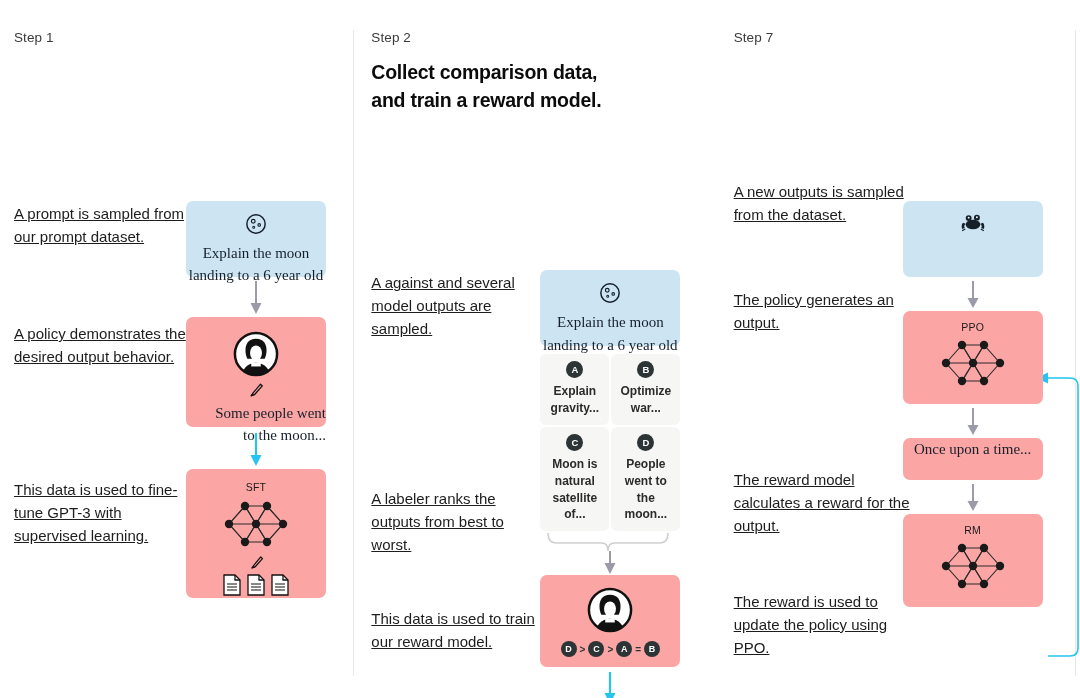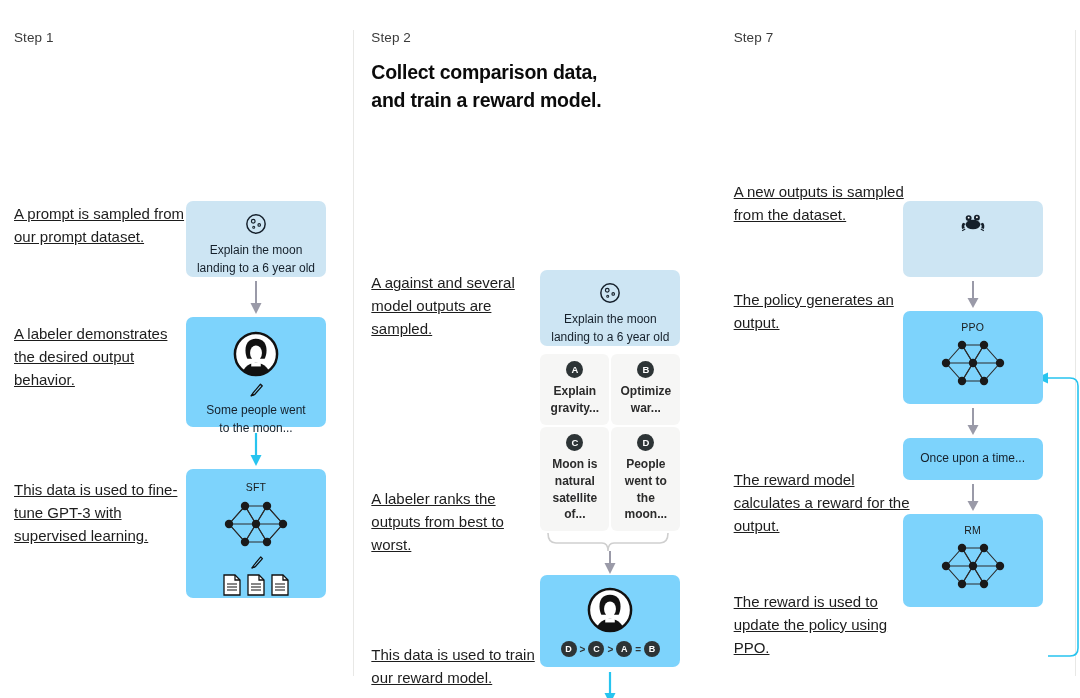--- a/index.html
+++ b/index.html
@@ -56,32 +56,33 @@
     width: 175px;
     text-decoration: underline;
   }
   .col3 .para { width: 180px; }
 
   
   .flow { position: absolute; }
 
   .card {
     border-radius: 7px;
-    background: #7dd3fc;
+    background: #fca5a5;
     text-align: center;
     position: relative;
   }
   .card.blue { background: #cde5f3; }
 
   .card-text {
-    font-size: 12px;
+    font-size: 15px;
     line-height: 1.48;
     color: #15202b;
     padding: 0 0;
     white-space: pre-line;
+    font-family: Liberation Serif, serif;
   }
 
   .icon-moon { display: block; margin: 0 auto 7px; }
   .icon-frog { display: block; margin: 0 auto 6px; }
 
   .arrow-wrap { position: relative; }
   .arrow {
     display: block;
     margin: 0 auto;
   }
@@ -140,21 +141,21 @@
 
 <div class="page">
 
   <div class="column col1">
     <div class="step-label">Step 1</div>
 
     <div class="body">
       <div class="para" style="top:132px" style2="">A prompt is
 sampled from our
 prompt dataset.</div>
-      <div class="para" style="top:252px">A labeler
+      <div class="para" style="top:252px">A policy
 demonstrates the
 desired output
 behavior.</div>
       <div class="para" style="top:408px">This data is used
 to fine-tune GPT-3
 with supervised
 learning.</div>
 
       <div class="flow" style="left:178px; top:130px; width:140px;">
 
@@ -171,21 +172,21 @@
 landing to a 6 year old</div>
         </div>
 
         <div class="arrow-wrap" style="height:40px; padding-top:4px;">
           <svg class="arrow" width="14" height="34" viewBox="0 0 14 34">
             <line x1="7" y1="0" x2="7" y2="22" stroke="#9a9aa8" stroke-width="2"></line>
             <polygon points="7,33 1.5,22 12.5,22" fill="#9a9aa8"></polygon>
           </svg>
         </div>
 
-        <div class="card" style="height:110px; padding-top:14px;">
+        <div class="card" style="height:110px; padding-top:14px;text-align:right;">
           <span>
             <svg width="46" height="46" viewBox="0 0 48 48" style="display:block;margin:0 auto;">
               <circle cx="24" cy="24" r="22" fill="#ffffff" stroke="#111" stroke-width="2.6"></circle>
               <path d="M24 8c-8 0-11 6-11 12 0 4 1 7 2 9l18 0c1-2 2-5 2-9 0-6-3-12-11-12z" fill="#111"></path>
               <ellipse cx="24" cy="23" rx="6.2" ry="8" fill="#fff"></ellipse>
               <path d="M24 33c-6.5 0-11.5 4-13.2 8.6A22 22 0 0 0 24 46a22 22 0 0 0 13.2-4.4C35.5 37 30.5 33 24 33z" fill="#111"></path>
               <path d="M19 33h10v4h-10z" fill="#fff"></path>
             </svg>
           </span>
           <span>
@@ -269,21 +270,21 @@
 and train a reward model.</div>
 
     <div class="body">
       <div class="para" style="top:132px">A against and
 several model
 outputs are
 sampled.</div>
       <div class="para" style="top:348px">A labeler ranks
 the outputs from
 best to worst.</div>
-      <div class="para" style="top:504px">This data is used
+      <div class="para" style="top:468px">This data is used
 to train our
 reward model.</div>
 
       <div class="flow" style="left:175px; top:130px; width:140px;">
 
         <div class="card blue" style="height:76px; padding-top:12px;">
           <span>
             <svg class="icon-moon" width="22" height="22" viewBox="0 0 24 24">
               <circle cx="12" cy="12" r="10" fill="none" stroke="#15202b" stroke-width="1.6"></circle>
               <circle cx="9" cy="9" r="2" fill="none" stroke="#15202b" stroke-width="1.3"></circle>
@@ -453,21 +454,21 @@
           </span>
         </div>
 
         <div class="arrow-wrap" style="height:34px; padding-top:4px;">
           <svg class="arrow" width="14" height="28" viewBox="0 0 14 28">
             <line x1="7" y1="0" x2="7" y2="17" stroke="#9a9aa8" stroke-width="2"></line>
             <polygon points="7,27 1.5,17 12.5,17" fill="#9a9aa8"></polygon>
           </svg>
         </div>
 
-        <div class="card" style="height:42px; display:flex; align-items:center; justify-content:center;">
+        <div class="card" style="height:42px; display:flex; justify-content:center;">
           <div class="card-text">Once upon a time...</div>
         </div>
 
         <div class="arrow-wrap" style="height:34px; padding-top:4px;">
           <svg class="arrow" width="14" height="28" viewBox="0 0 14 28">
             <line x1="7" y1="0" x2="7" y2="17" stroke="#9a9aa8" stroke-width="2"></line>
             <polygon points="7,27 1.5,17 12.5,17" fill="#9a9aa8"></polygon>
           </svg>
         </div>
 

